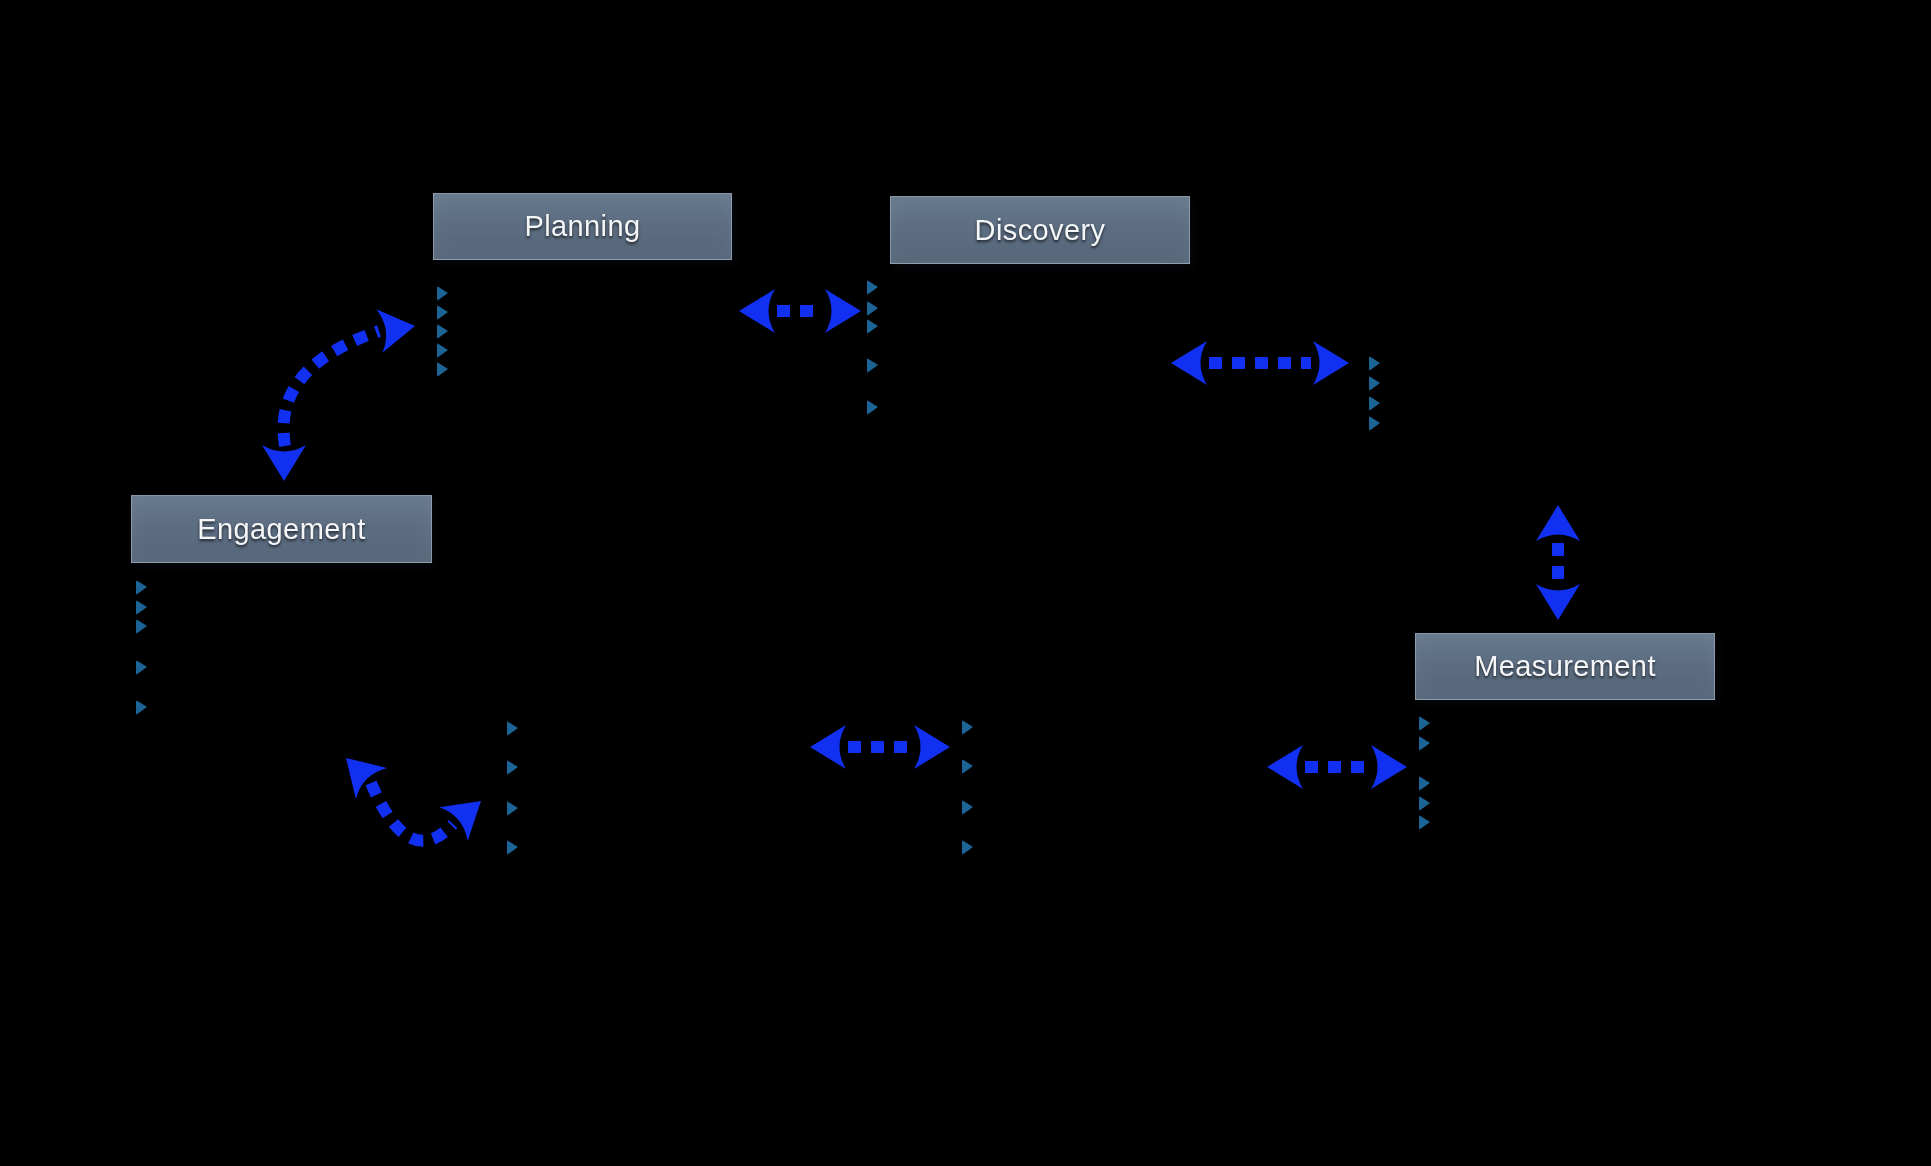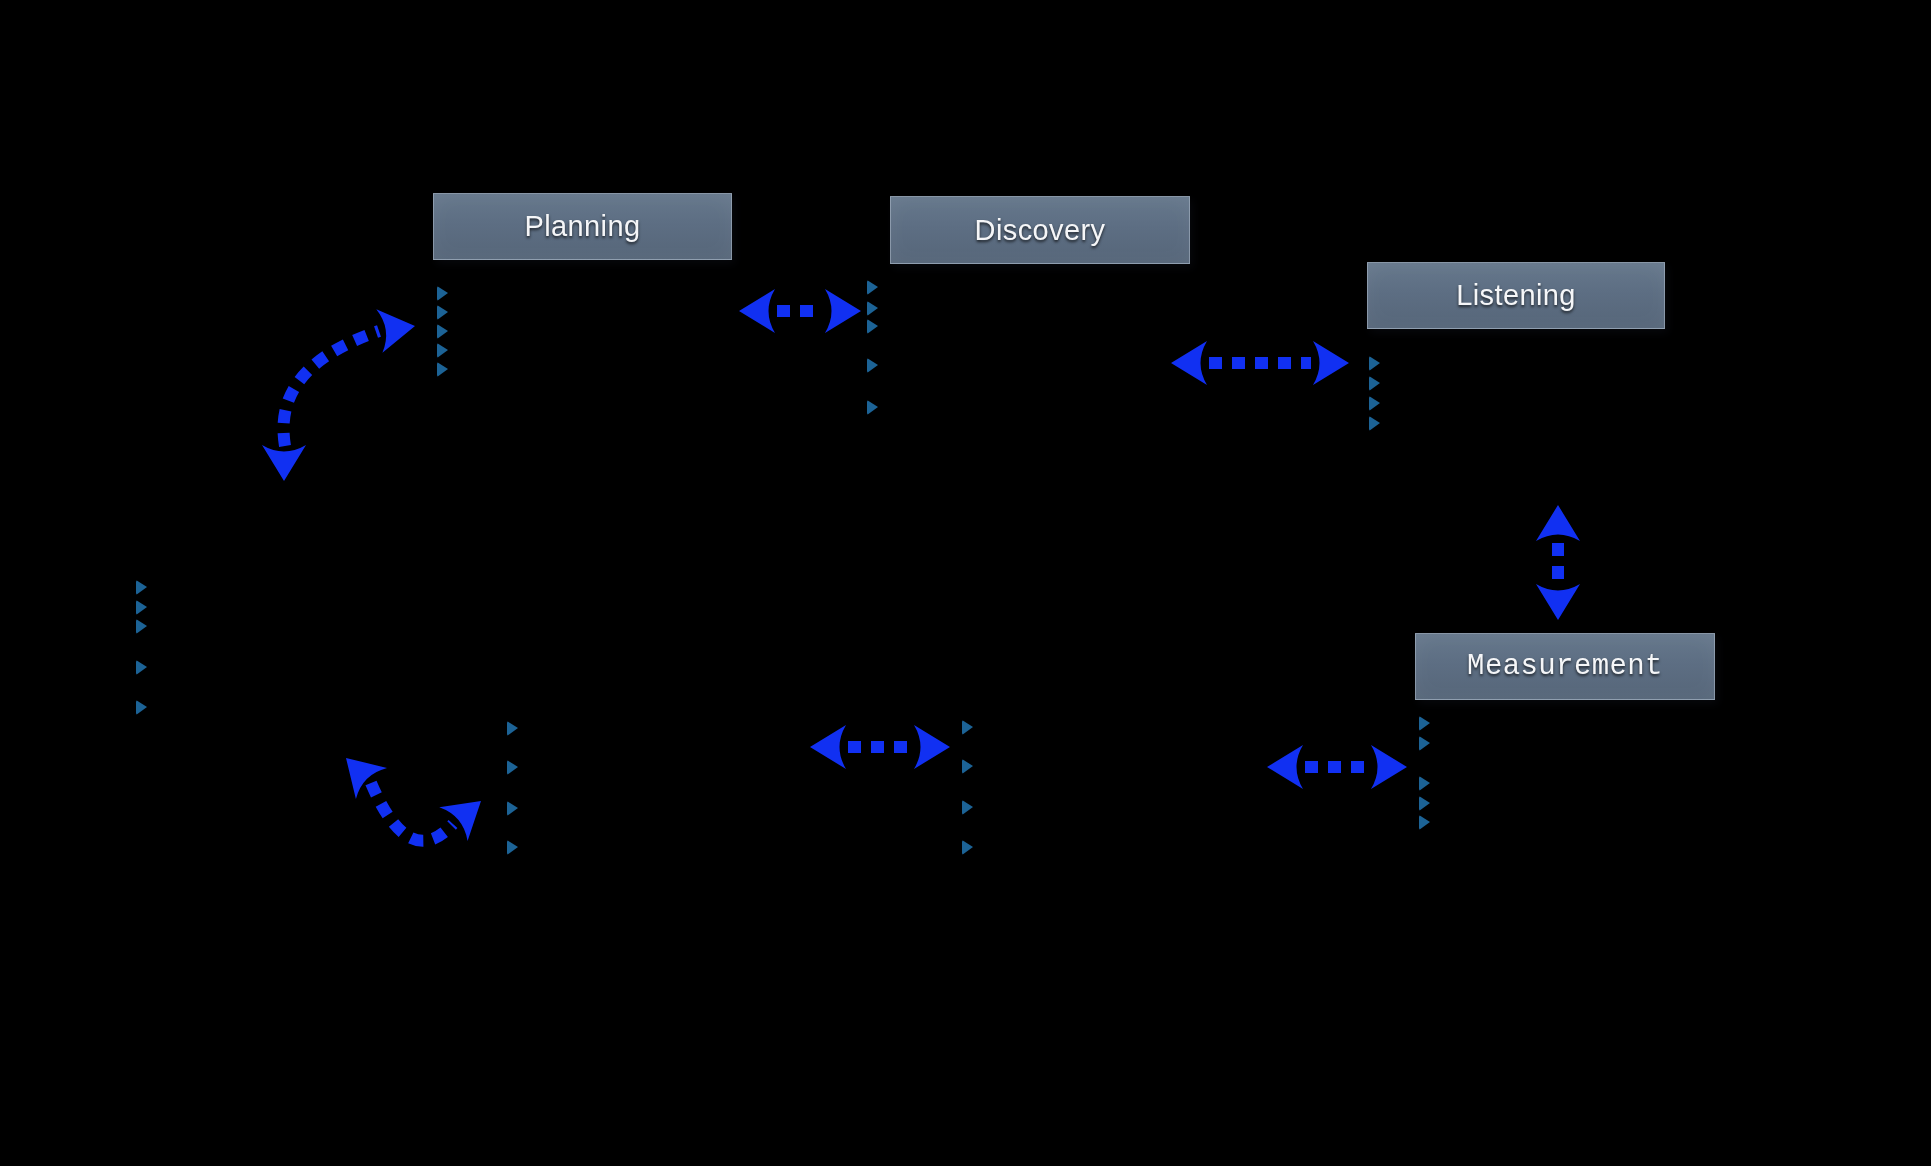--- a/index.html
+++ b/index.html
@@ -43,21 +43,21 @@
     letter-spacing: 0.4px;
     text-shadow: 0 2px 3px rgba(0,0,0,0.7);
     white-space: nowrap;
   }
   #node-planning     { left: 433px;  top: 193px; width: 297px; height: 65px; }
   #node-discovery    { left: 890px;  top: 196px; width: 298px; height: 66px; }
   #node-listening    { left: 1367px; top: 262px; width: 296px; height: 65px; }
   #node-engagement   { left: 131px;  top: 495px; width: 299px; height: 66px; }
   #node-social       { left: 503px;  top: 637px; width: 299px; height: 66px; }
   #node-management   { left: 959px;  top: 645px; width: 298px; height: 65px; }
-  #node-measurement  { left: 1415px; top: 633px; width: 298px; height: 65px; font-family: Liberation Mono, monospace; }
+  #node-measurement  { left: 1415px; top: 633px; width: 298px; height: 65px; }
   .bullet {
     position: absolute;
     width: 0;
     height: 0;
     border-top: 7px solid transparent;
     border-bottom: 8px solid transparent;
     border-left: 11px solid #1c6396;
     border-radius: 2px;
   }
 </style>
@@ -115,24 +115,24 @@
   </svg>
 
   <div class="node" id="node-planning">
     <span>Planning</span>
   </div>
 
   <div class="node" id="node-discovery">
     <span>Discovery</span>
   </div>
 
-  <div class="node" id="node-listening">
-    <span>Listening</span>
+
+  <div class="node" id="node-engagement">
+    <span>Engagement</span>
   </div>
-
 
 
 
   <div class="node" id="node-measurement">
     <span>Measurement</span>
   </div>
 
   <div id="bullet-layer">
       <div class="bullet" style="left: 437px; top: 286px;"></div>
       <div class="bullet" style="left: 437px; top: 305px;"></div>

